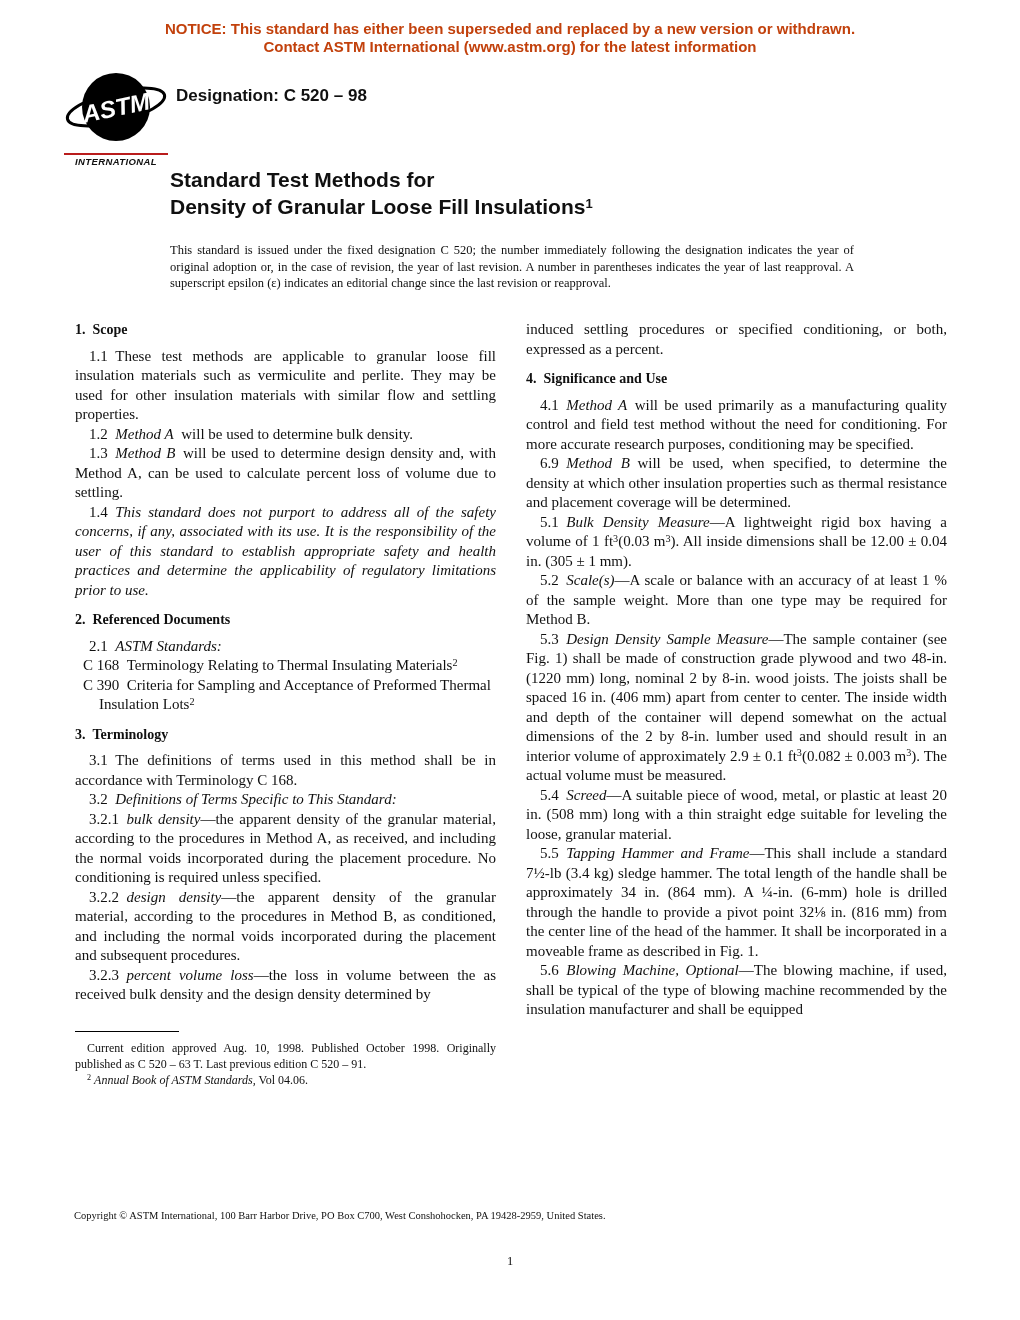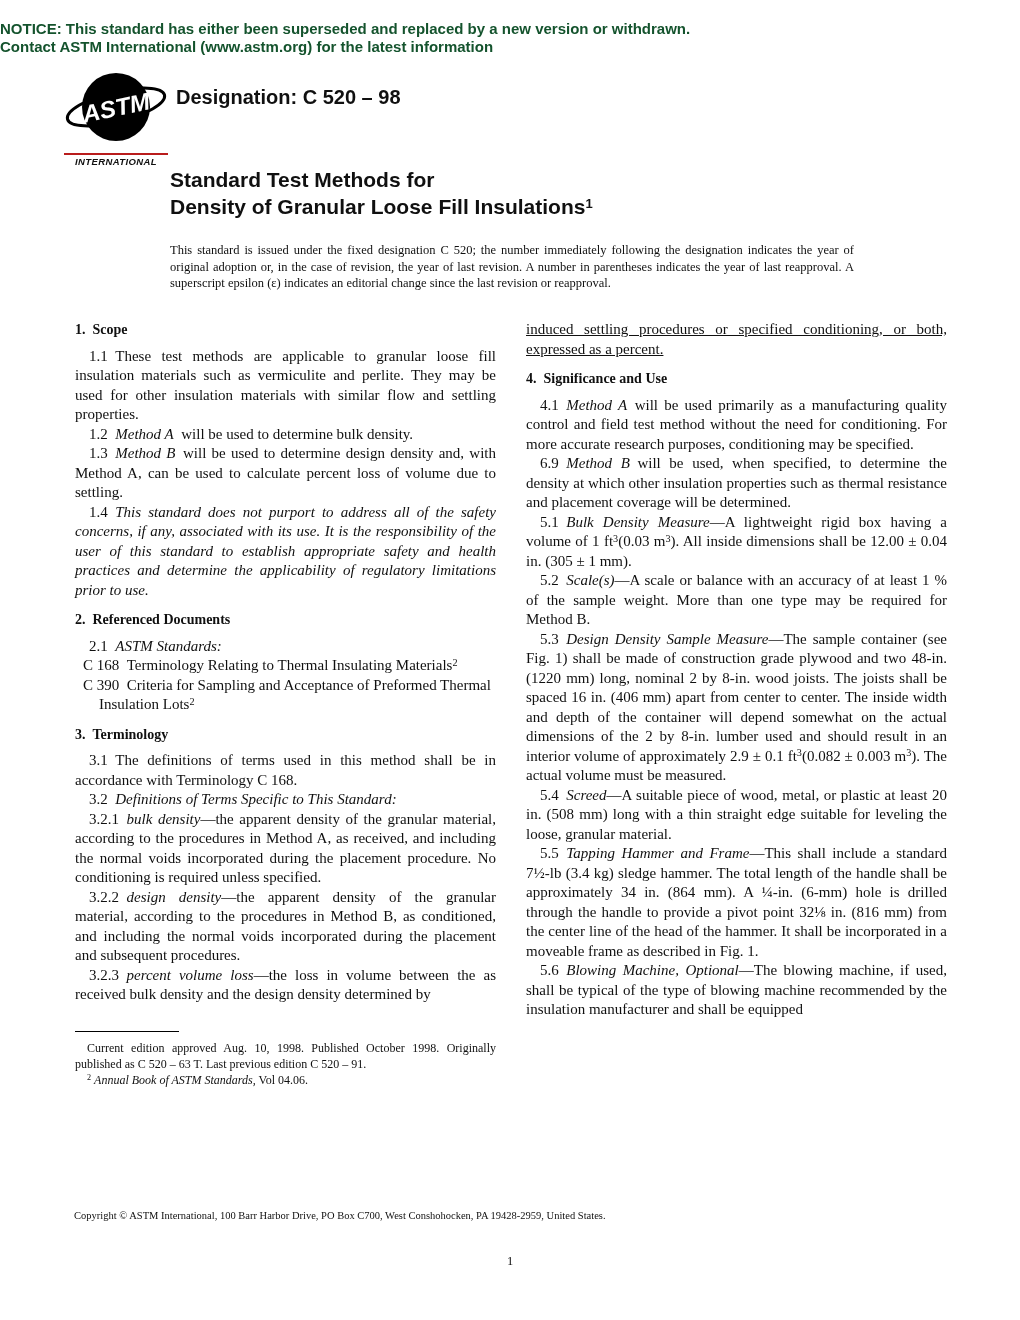--- a/index.html
+++ b/index.html
@@ -1,46 +1,46 @@
 <!DOCTYPE html>
 <html><head>
 <meta charset="utf-8">
 <style>
   html,body{margin:0;padding:0;background:#ffffff;}
   .page{position:relative;width:1020px;height:1320px;background:#ffffff;
         font-family:"Liberation Serif",serif;color:#101010;overflow:hidden;}
 
-  .notice{position:absolute;top:20px;left:0;width:100%;text-align:left;
+  .notice{position:absolute;top:20px;left:0;width:100%;text-align:center;
           font-family:"Liberation Sans",sans-serif;font-weight:bold;
-          font-size:15px;line-height:17.5px;color:#14532d;}
+          font-size:15px;line-height:17.5px;color:#c2410c;}
 
   .logo{position:absolute;left:64px;top:68px;width:104px;text-align:center;}
   .logo-sub{margin-top:1px;border-top:2px solid #b91c1c;padding-top:1px;
             font-family:"Liberation Sans",sans-serif;font-style:italic;
             font-weight:bold;font-size:9.5px;letter-spacing:0.4px;}
 
   .designation{position:absolute;left:176px;top:86px;
-               font-family:"Liberation Sans",sans-serif;font-weight:bold;font-size:20px;}
+               font-family:"Liberation Sans",sans-serif;font-weight:bold;font-size:17px;}
 
   .title-block{position:absolute;left:170px;top:166px;
                font-family:"Liberation Sans",sans-serif;font-weight:bold;
                font-size:21px;line-height:27px;}
   .title-sup{font-size:13px;position:relative;top:-0.45em;}
 
   .issuance{position:absolute;left:170px;top:242px;width:684px;
             font-size:12.5px;line-height:16.5px;text-align:justify;}
 
   .columns{position:absolute;left:75px;top:320px;width:872px;display:flex;gap:30px;}
   .col{width:421px;font-size:15px;line-height:19.5px;}
   .col > :first-child{margin-top:0;}
 
   .sec-heading{font-size:14px;font-weight:bold;margin:10px 0 7px 0;
                font-family:"Liberation Serif",serif;}
   .para{margin:0;text-indent:14px;text-align:justify;}
-  .para.cont{text-indent:0;text-decoration:underline;}
+  .para.cont{text-indent:0;}
   .para.ref{padding-left:24px;text-indent:-16px;text-align:left;}
   .fn{font-size:12px;line-height:16px;text-indent:12px;}
   hr.divider{border:none;border-top:1px solid #000;width:104px;margin:26px 0 8px 0;}
   .it{font-style:italic;}
   .sup{font-size:0.68em;position:relative;top:-0.42em;line-height:0;}
 
   .copyright{position:absolute;left:74px;top:1210px;font-size:10.5px;}
   .pagenum{position:absolute;left:0;top:1254px;width:100%;text-align:center;font-size:12.5px;}
 </style>
 </head>

